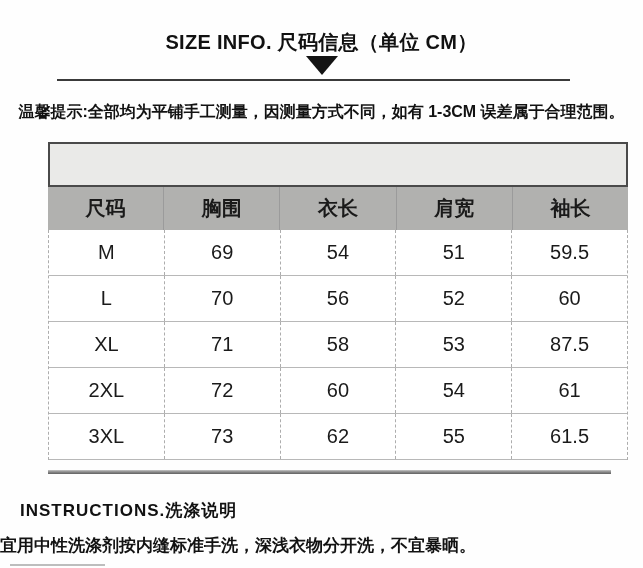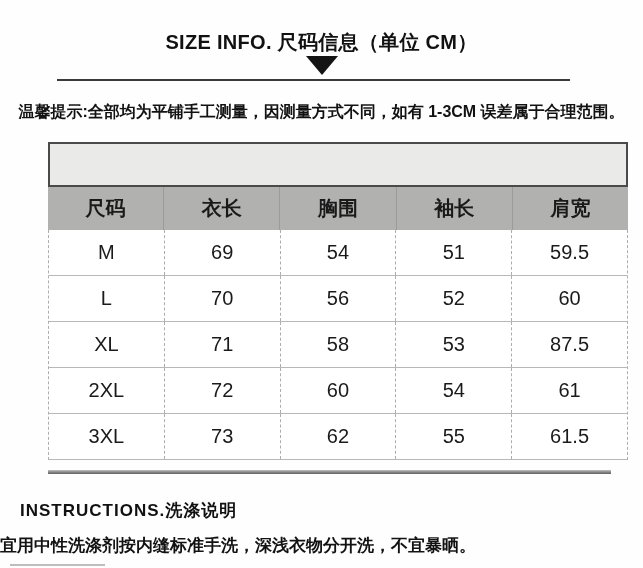--- a/index.html
+++ b/index.html
@@ -74,24 +74,24 @@
 
   <div class="rule-top"></div>
 
   <div class="notice">温馨提示:全部均为平铺手工测量，因测量方式不同，如有 1-3CM 误差属于合理范围。</div>
 
   <div class="size-table">
     <div class="band"></div>
 
     <div class="thead">
       <div class="th">尺码</div>
+      <div class="th">胸围</div>
       <div class="th">衣长</div>
-      <div class="th">胸围</div>
+      <div class="th">肩宽</div>
       <div class="th">袖长</div>
-      <div class="th">肩宽</div>
     </div>
 
     <div class="tbody">
       <div class="tr">
         <div class="td">M</div>
         <div class="td">69</div>
         <div class="td">54</div>
         <div class="td">51</div>
         <div class="td">59.5</div>
       </div>

